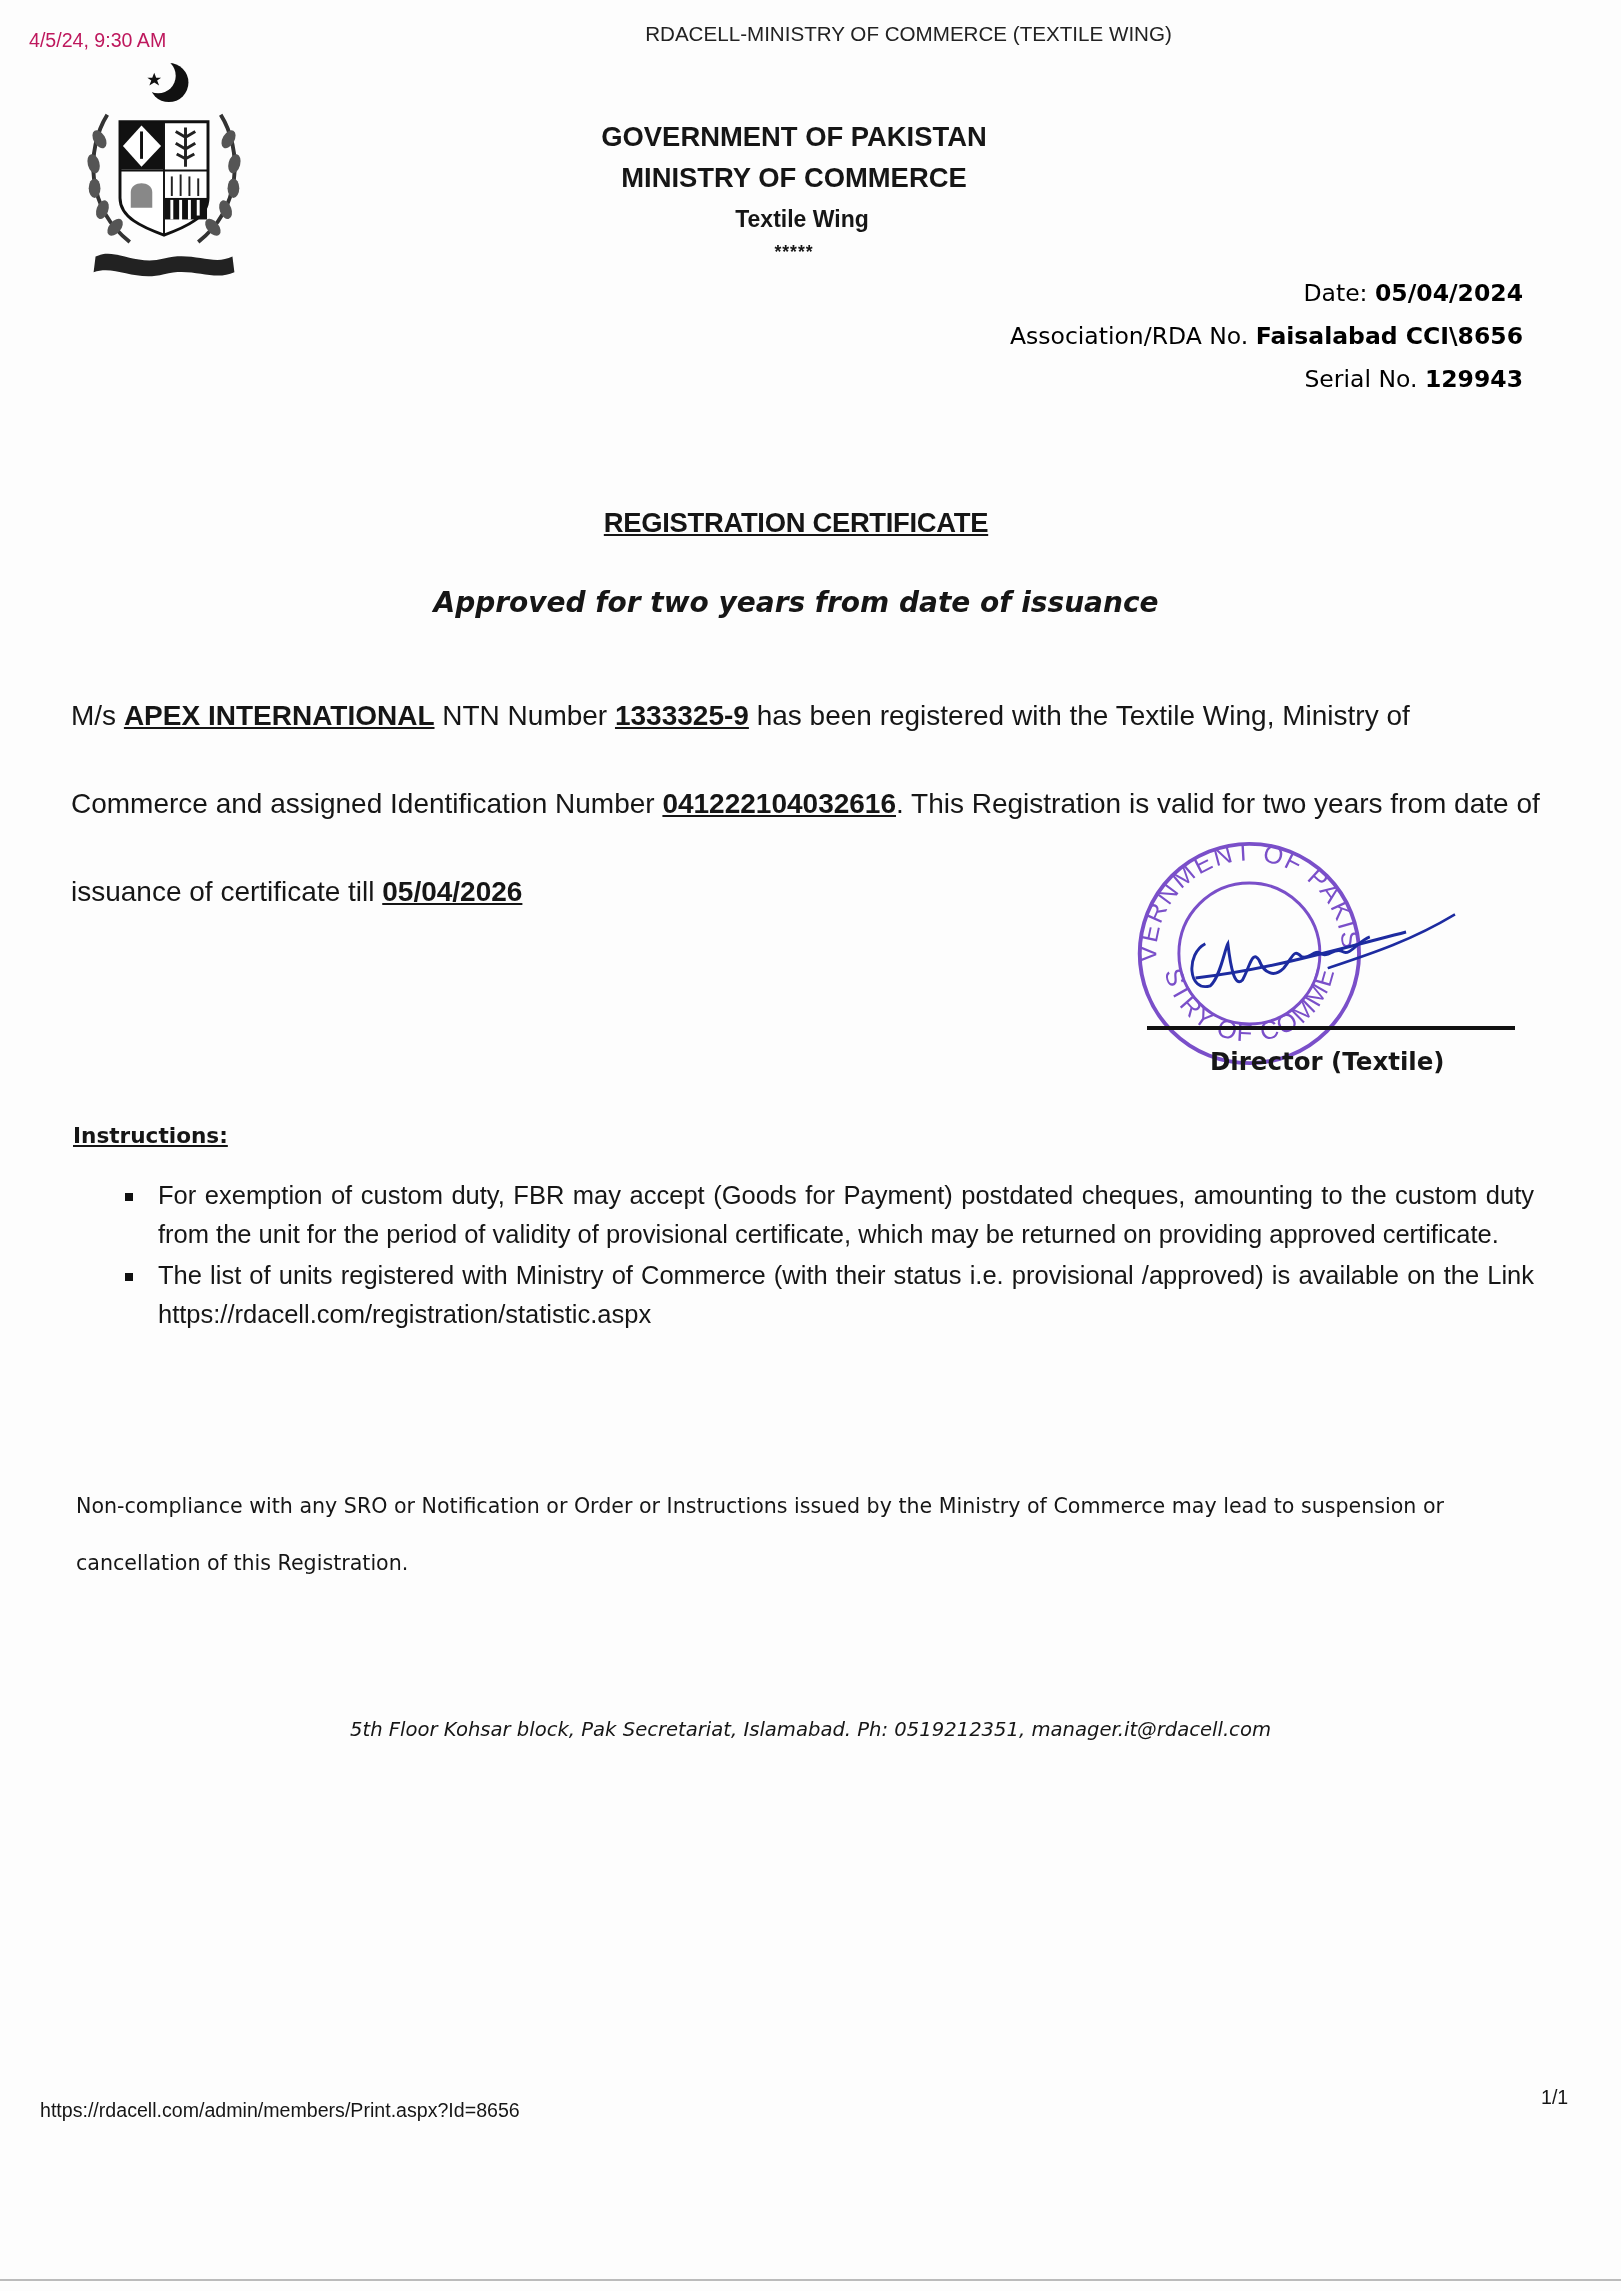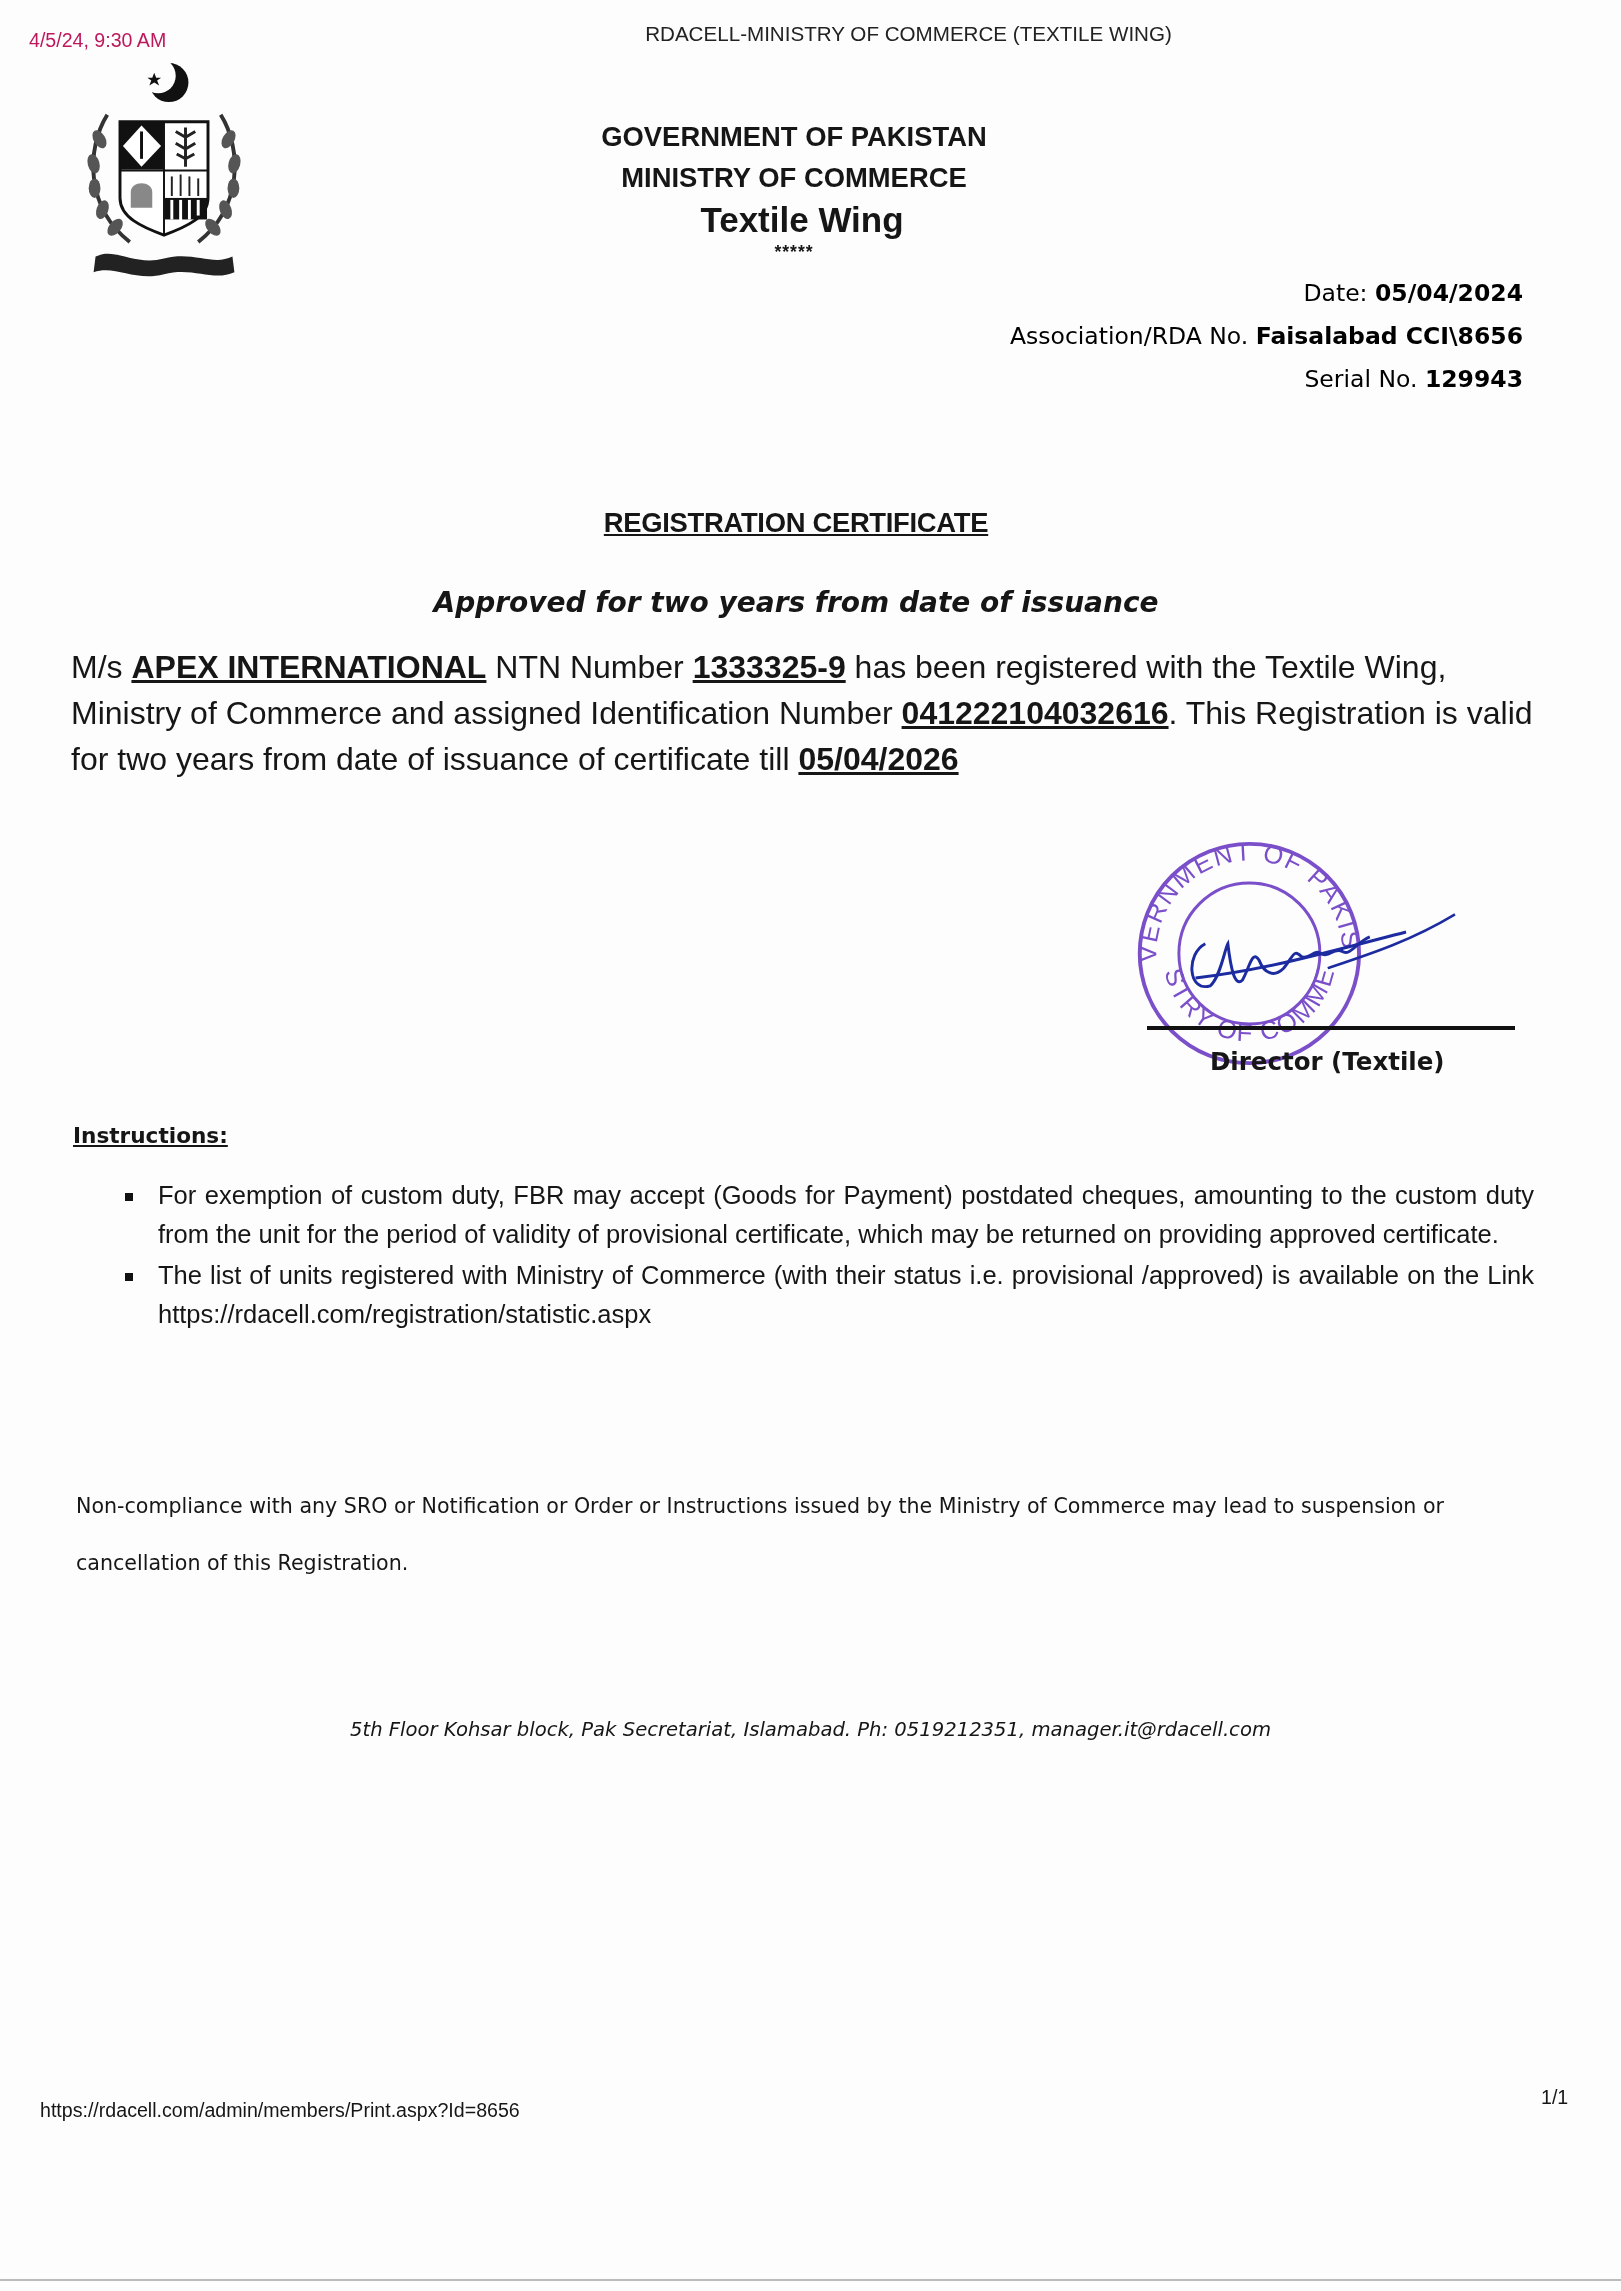--- a/index.html
+++ b/index.html
@@ -8,27 +8,27 @@
       background:#fdfdfd;
       font-family:"Liberation Sans", sans-serif; color:#161616;
     }
     .abs { position:absolute; }
     .print-header-left { left:29px; top:29px; font-size:19.6px; color:#be185d; }
     .print-header-center { left:0; width:1817px; top:21.6px; text-align:center; font-size:20.6px; color:#222; }
     .emblem { left:76px; top:61px; width:176px; height:225px; }
     .gov-block { left:0; width:1588px; top:116px; text-align:center; font-weight:bold; }
     .gov-block .l1 { font-size:27.4px; line-height:41px; }
     .gov-block .l2 { font-size:27.4px; line-height:41px; }
-    .gov-block .l3 { font-size:35px; line-height:43px;padding-left:16px; }
+    .gov-block .l3 { font-size:23px; line-height:43px;padding-left:16px; }
     .gov-block .l4 { font-size:17.6px; line-height:23.5px; letter-spacing:1px; }
     .meta-block { right:98px; top:272px; text-align:right; font-family:"DejaVu Sans", sans-serif; font-size:23.5px; line-height:43px; color:#000000; }
     .meta-block b { font-weight:bold; }
     .cert-title { left:0; width:1592px; top:507px; text-align:center; font-size:27.4px; font-weight:bold; text-decoration:underline; letter-spacing:-0.3px; }
     .cert-sub { left:0; width:1592px; top:586px; text-align:center; font-family:"DejaVu Sans", sans-serif; font-size:28px; font-weight:bold; font-style:italic; }
-    .body-para { left:71px; width:1470px; top:644px; font-size:32px; line-height:46px; }
+    .body-para { left:71px; width:1470px; top:672px; font-size:28px; line-height:88px; }
     .body-para .u { font-weight:bold; text-decoration:underline; }
     .stamp { left:1127px; top:831px; width:245px; height:245px; }
     .sig-line { left:1147px; top:1026px; width:368px; height:3.9px; background:#111; }
     .sig-title { left:1210px; top:1047px; font-family:"DejaVu Sans", sans-serif; font-size:24.5px; font-weight:bold; }
     .instr-head { left:73px; top:1123px; font-family:"DejaVu Sans", sans-serif; font-size:21.6px; font-weight:bold; text-decoration:underline; }
     .instr-list { left:123px; width:1411px; top:1176px; margin:0; padding:0; list-style:none; font-size:25.5px; line-height:39px; }
     .instr-list li { position:relative; padding-left:35px; text-align:justify; margin-bottom:2px; }
     .instr-list li .bullet { position:absolute; left:2px; top:16.7px; width:7.8px; height:8.8px; background:#111; }
     .noncomp { left:76px; width:1451px; top:1478px; font-family:"DejaVu Sans", sans-serif; font-size:20.6px; line-height:57px; }
     .address { left:0; width:1621px; top:1718px; text-align:center; font-family:"DejaVu Sans", sans-serif; font-size:19.6px;font-style:italic; }

